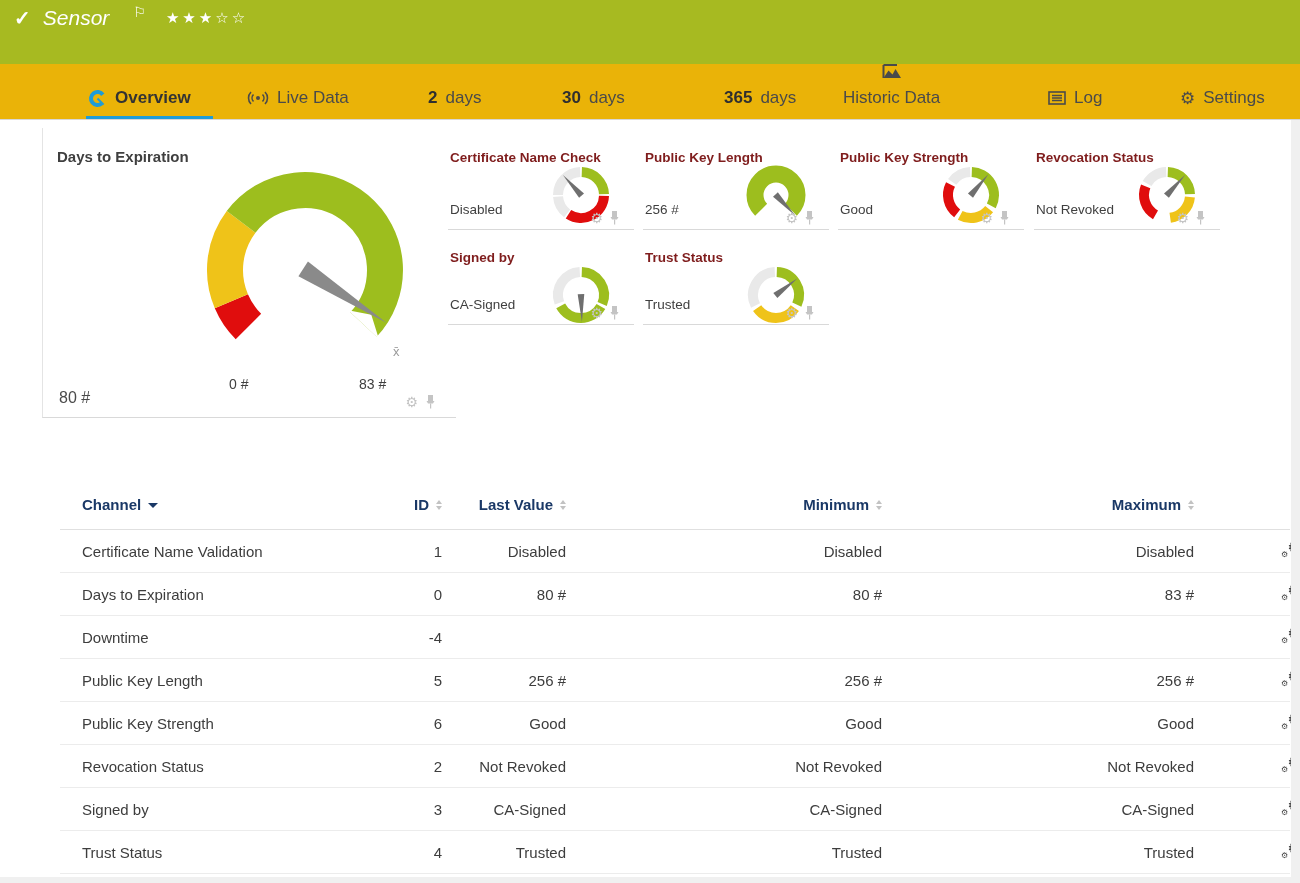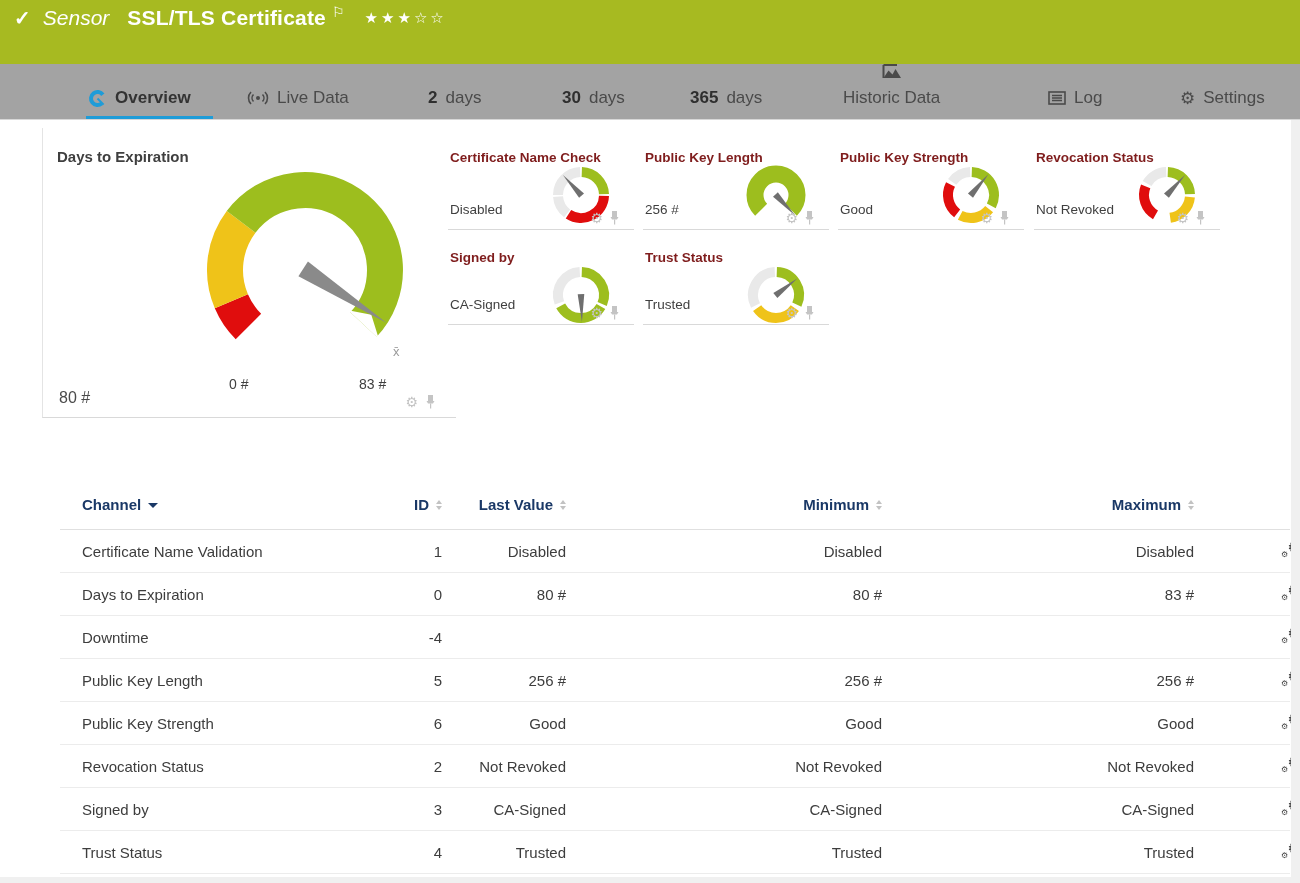--- a/index.html
+++ b/index.html
@@ -13,29 +13,29 @@
   .banner { position:absolute; top:0; left:0; width:100%; height:64px; background:#a7ba21; color:#fff; }
   .banner-row { position:absolute; top:6px; left:14px; display:flex; align-items:center; }
   .check { font-size:20px; font-weight:bold; margin-right:12px; }
   .sensor-type { font-size:21px; font-style:italic; margin-right:18px; }
   .sensor-title { font-size:21px; font-weight:bold; letter-spacing:0.2px; }
   .flag { font-size:14px; margin:-12px 0 0 6px; }
   .stars { margin-left:20px; font-size:15px; letter-spacing:3px; }
   .subtitle { position:absolute; top:38px; left:70px; font-size:13.5px; }
 
   
-  .tabbar { position:absolute; top:64px; left:0; width:100%; height:56px; background:#a3a3a3; border-bottom:1px solid #d7d7d7; }
+  .tabbar { position:absolute; top:64px; left:0; width:100%; height:56px; background:#eab308; border-bottom:1px solid #d7d7d7; }
   .tab { position:absolute; bottom:11px; display:flex; align-items:center; gap:8px; font-size:17px; color:#4a4a4a; cursor:pointer; white-space:nowrap; }
   .tab .num { font-weight:bold; color:#2f2f2f; }
   .tab-underline { position:absolute; bottom:0; left:86px; width:127px; height:3px; background:#1e9cd8; }
   .t-overview { left:88px; color:#333; }
   .t-live { left:247px; }
   .t-2d { left:428px; }
   .t-30d { left:562px;justify-content:flex-end; }
-  .t-365d { left:690px;justify-content:space-between; }
+  .t-365d { left:724px;justify-content:space-between; }
   .t-historic { left:843px;flex-direction:column; }
   .t-log { left:1048px; }
   .t-settings { left:1180px; }
   .gear-glyph { font-family:"DejaVu Sans", sans-serif; font-size:17px; color:#4a4a4a; line-height:1; }
 
   
   .big-panel { position:absolute; left:42px; top:128px; width:414px; height:290px; border-left:1px solid #e4e4e4; border-bottom:1px solid #d9d9d9; }
   .big-title { position:absolute; left:14px; top:20px; font-size:15px; font-weight:bold; color:#3f3f3f; }
   .big-gauge { position:absolute; left:152px; top:30px; width:220px; height:220px; }
   .big-min { position:absolute; left:186px; top:248px; font-size:14px; color:#3f3f3f; }
@@ -81,21 +81,20 @@
 </style>
 </head>
 <body>
 
 <div id="app">
 
   <div class="banner">
     <div class="banner-row">
       <span class="check">✓</span>
       <span class="sensor-type">Sensor</span>
-      <span class="sensor-title">SSL/TLS Certificate</span>
       <span class="flag">⚐</span>
       <span class="stars"><span>★★★</span><span>☆☆</span></span>
     </div>
   </div>
 
   <div class="tabbar">
     <div class="tab t-overview">
       <svg width="19" height="19" viewBox="0 0 19 19">
         <path d="M13.68 14.48 A6.5 6.5 0 1 1 14.82 5.77" fill="none" stroke="#1e9cd8" stroke-width="4"></path>
         <line x1="9.5" y1="9.5" x2="15.6" y2="15.6" stroke="#1e9cd8" stroke-width="2"></line>

